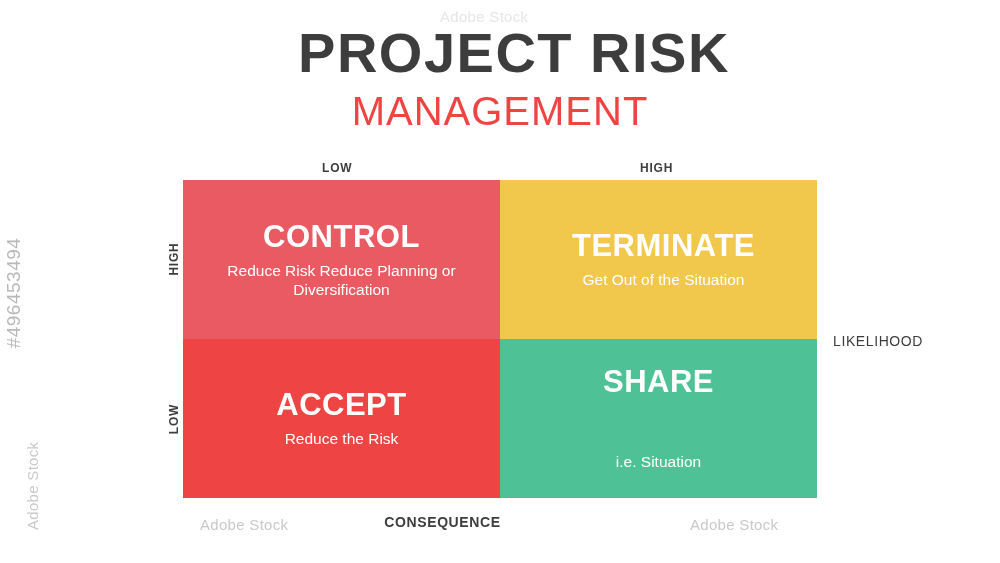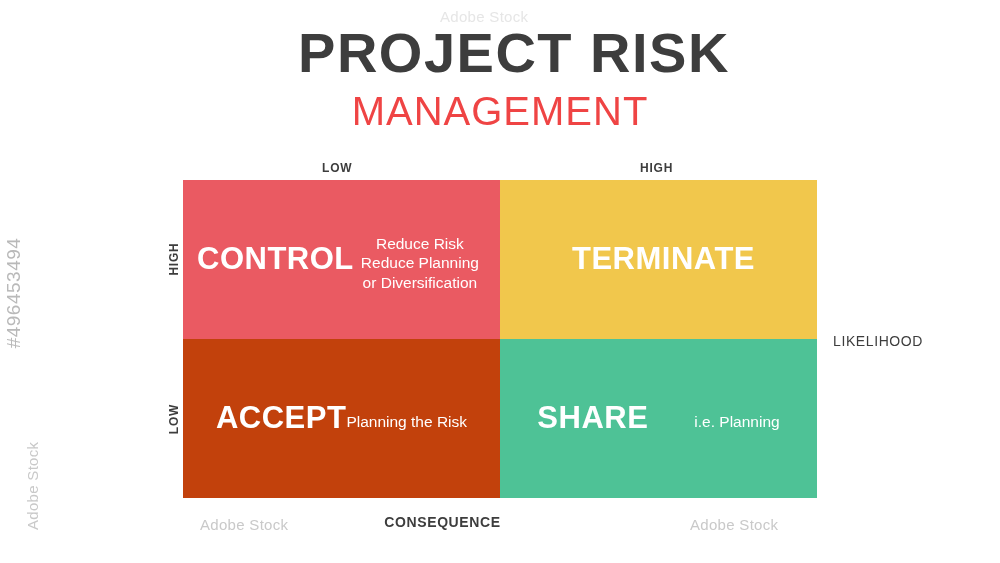--- a/index.html
+++ b/index.html
@@ -48,21 +48,21 @@
     left: 183px;
     top: 180px;
     width: 634px;
     height: 318px;
     display: grid;
     grid-template-columns: 1fr 1fr;
     grid-template-rows: 1fr 1fr;
   }
   .cell {
     display: flex;
-    flex-direction: row;
+    flex-direction: column;
     align-items: center;
     justify-content: center;
     text-align: center;
     padding: 6px 14px;
   }
   .cell-title {
     font-size: 31px;
     font-weight: 700;
     color: #ffffff;
     letter-spacing: 0.5px;
@@ -168,27 +168,28 @@
 
   <div class="matrix">
 
     <div class="cell" style="background:#ea5a62;">
       <div class="cell-title">CONTROL</div>
       <div class="cell-desc">Reduce Risk Reduce Planning or Diversification</div>
     </div>
 
     <div class="cell" style="background:#f1c74c;padding-left:24px;">
       <div class="cell-title">TERMINATE</div>
+      <div class="cell-desc">Get Out of the Situation</div>
     </div>
 
-    <div class="cell" style="background:#c2410c;">
+    <div class="cell" style="background:#ef4444;">
       <div class="cell-title">ACCEPT</div>
-      <div class="cell-desc">Planning the Risk</div>
+      <div class="cell-desc">Reduce the Risk</div>
     </div>
 
     <div class="cell" style="background:#4ec296;gap:46px;">
       <div class="cell-title">SHARE</div>
-      <div class="cell-desc">i.e. Planning</div>
+      <div class="cell-desc">i.e. Situation</div>
     </div>
 
   </div>
 
 </div>
 
 </body></html>

